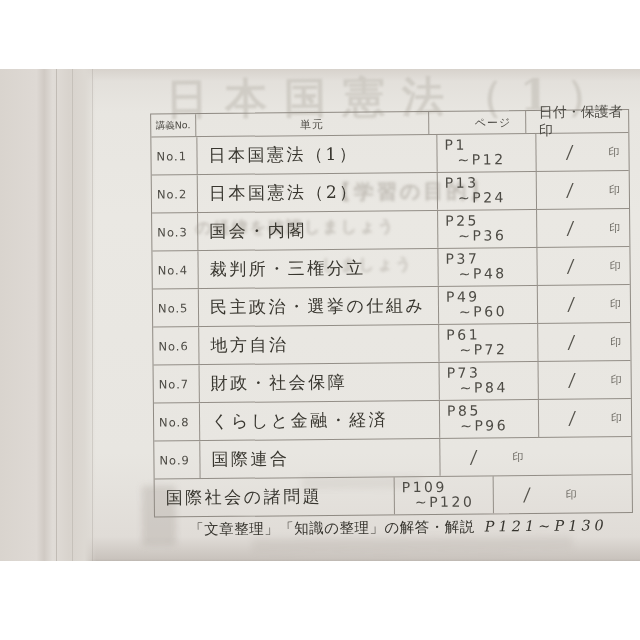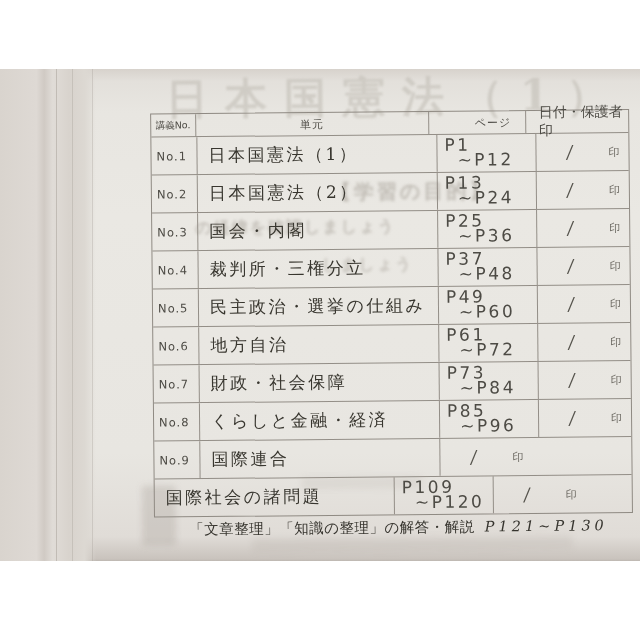--- a/index.html
+++ b/index.html
@@ -57,21 +57,21 @@
   .c-date{width:92px;}
   .hdr .td{display:flex;align-items:center;justify-content:center;font-size:11px;letter-spacing:1px;color:#4d4b45;}
   .hdr .c-no{font-size:9.5px;letter-spacing:0;}
   .hdr .c-date{font-size:14px;letter-spacing:0;margin-left:13px;}
   .row .c-no{display:flex;align-items:center;padding-left:5px;font-size:11.5px;letter-spacing:1px;color:#4d4b45;}
   .row .c-unit{
     display:flex;align-items:center;padding-left:11px;
     font-size:17px;letter-spacing:2.5px;color:#38362f;
     font-family:"DejaVu Serif","Liberation Serif",serif;
   }
-  .row .c-page{font-size:17px;letter-spacing:2.5px;line-height:15px;padding:3px 0 0 7px;color:#4d4b45;}
+  .row .c-page{font-size:14px;letter-spacing:2.5px;line-height:15px;padding:3px 0 0 7px;color:#4d4b45;}
   .page-l2{padding-left:13px;}
   .slash{
     position:absolute;left:36%;top:50%;transform:translate(-50%,-54%) scaleX(.85);
     font-size:18px;color:#55534c;font-style:italic;
   }
   .stamp{
     position:absolute;right:9px;top:50%;transform:translateY(-50%);
     font-size:11px;color:#6b6861;
   }
 

